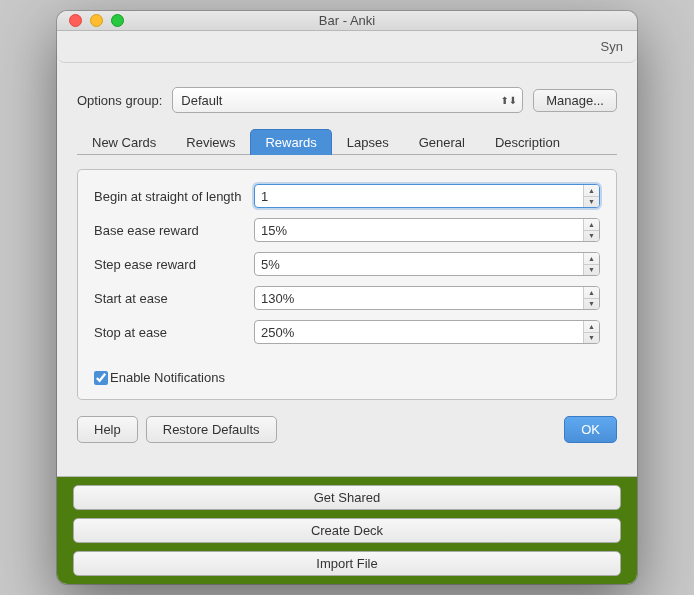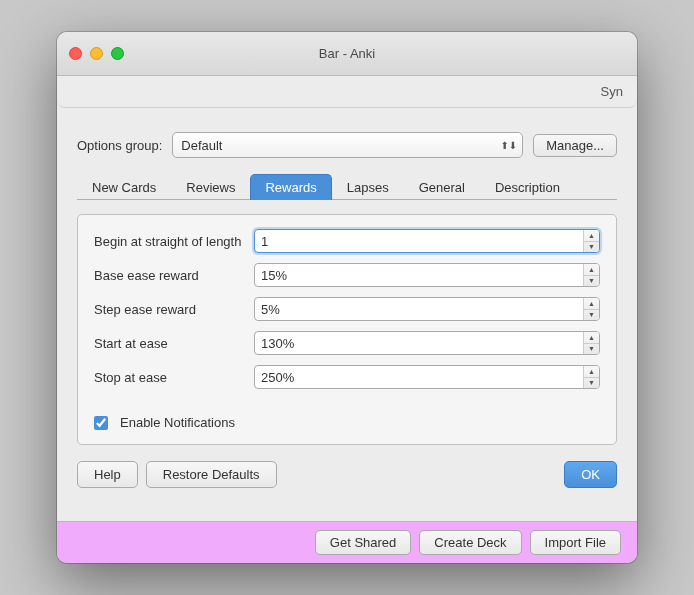--- a/index.html
+++ b/index.html
@@ -21,21 +21,21 @@
       background: #ececec;
       border-radius: 10px;
       box-shadow: 0 20px 60px rgba(0,0,0,0.45), 0 0 0 1px rgba(0,0,0,0.2);
       overflow: hidden;
       position: relative;
     }
 
     
     .titlebar {
       background: linear-gradient(to bottom, #e8e8e8, #d8d8d8);
-      height: 44px;
+      height: 20px;
       display: flex;
       align-items: center;
       justify-content: center;
       border-bottom: 1px solid #b8b8b8;
       position: relative;
     }
 
     .titlebar-buttons {
       position: absolute;
       left: 12px;
@@ -209,21 +209,21 @@
       font-size: 7px;
       color: #555;
       line-height: 1;
     }
     .spinbox-up { border-bottom: 1px solid #ccc; }
 
     
     .checkbox-row {
       display: flex;
       align-items: center;
-      gap: 12px;
+      gap: 2px;
       margin-top: 26px;
     }
 
     .checkbox-input {
       width: 14px;
       height: 14px;
       cursor: pointer;
       accent-color: #4a90d9;
     }
 
@@ -254,26 +254,27 @@
       color: white;
       border-color: #3a7bc8;
       margin-left: auto;
     }
 
     .btn-help { margin-right: 8px; }
     .btn-restore { }
 
     
     .footer-bar {
-      background: #f0abfc;
+      background: #4d7c0f;
       border-top: 1px solid #b8b8b8;
       padding: 8px 16px;
       display: flex;
       justify-content: flex-end;
       gap: 8px;
+      flex-direction: column;
     }
 
     .footer-btn {
       padding: 4px 14px;
       font-size: 13px;
       border-radius: 5px;
       border: 1px solid #aaa;
       cursor: pointer;
       background: linear-gradient(to bottom, #f7f7f7, #e8e8e8);
       color: #333;

